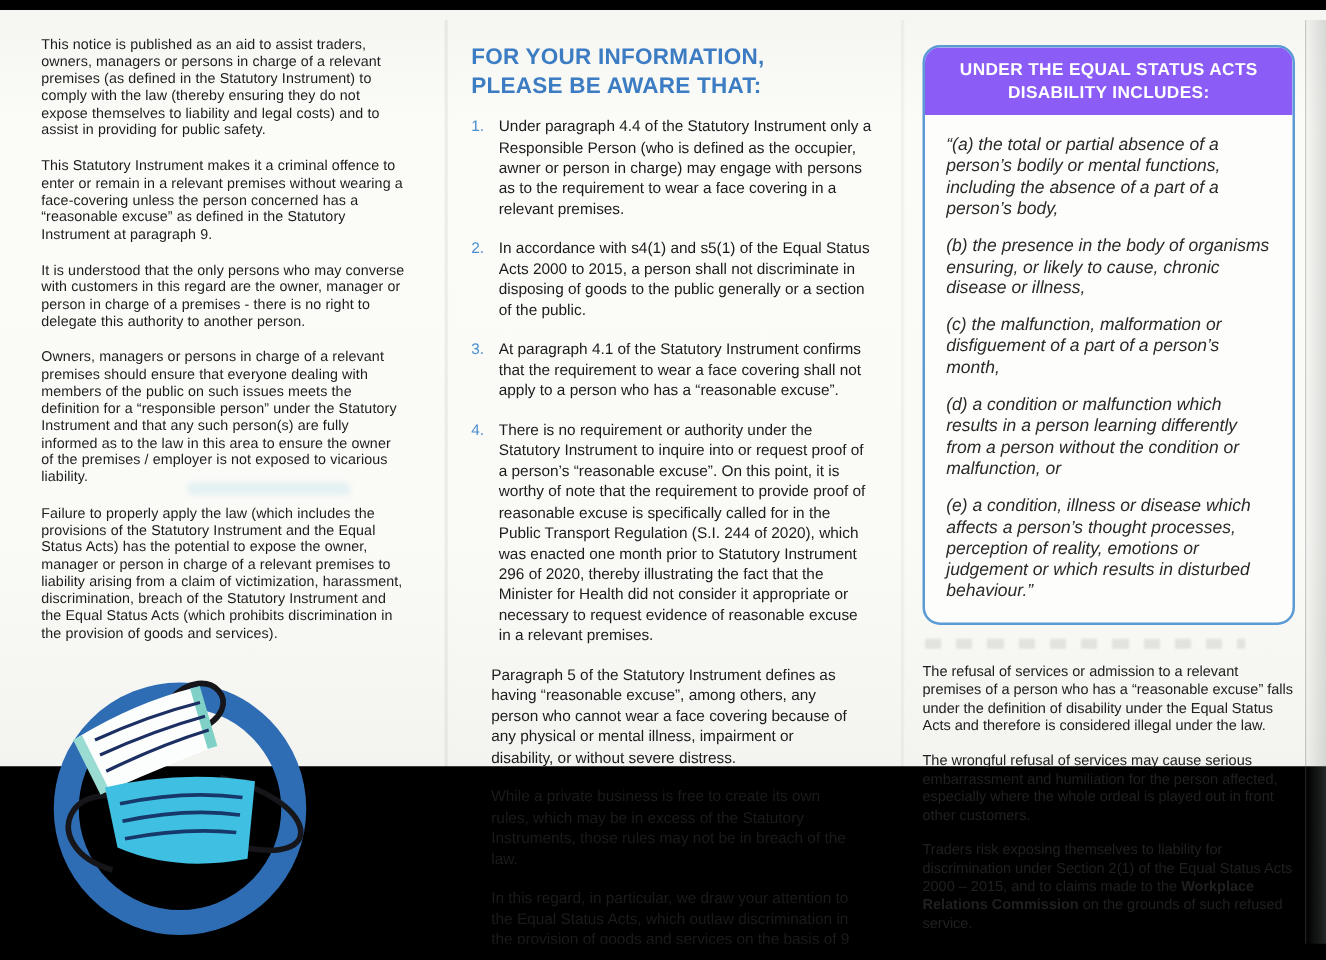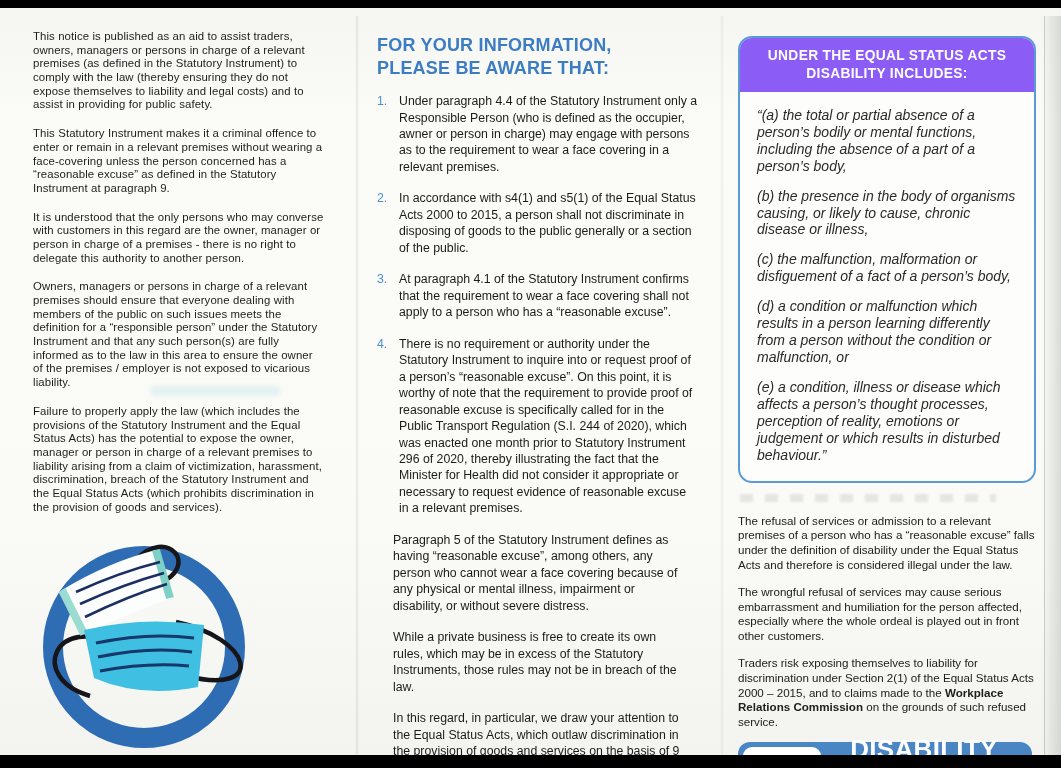--- a/index.html
+++ b/index.html
@@ -3,21 +3,21 @@
 <meta charset="utf-8">
 <style>
   html,body{margin:0;padding:0;}
   body{
     width:1061px;height:768px;overflow:hidden;position:relative;
     background:#000;
     font-family:"Liberation Sans",sans-serif;
     -webkit-font-smoothing:antialiased;
   }
   .page{
-    position:absolute;left:0;top:8px;width:1061px;height:747px;
+    position:absolute;left:0;top:8px;width:1061px;height:605px;
     background:linear-gradient(180deg,#f5f5f2 0%,#fbfbf8 15%,#fafaf7 70%,#f3f3ef 100%);
   }
   .bar{position:absolute;left:0;width:100%;background:#000;}
   .bar-top{top:0;height:8px;}
   .bar-bottom{bottom:0;height:13px;}
   .edge-right{
     position:absolute;right:0;top:8px;height:747px;width:16px;
     background:linear-gradient(90deg,rgba(0,0,0,0.02),rgba(130,140,132,0.28));
     border-left:1px solid rgba(0,0,0,0.07);
   }
@@ -139,22 +139,22 @@
     <p class="plain">Paragraph 5 of the Statutory Instrument defines as having “reasonable excuse”, among others, any person who cannot wear a face covering because of any physical or mental illness, impairment or disability, or without severe distress.</p>
     <p class="plain">While a private business is free to create its own rules, which may be in excess of the Statutory Instruments, those rules may not be in breach of the law.</p>
     <p class="plain">In this regard, in particular, we draw your attention to the Equal Status Acts, which outlaw discrimination in the provision of goods and services on the basis of 9 protected grounds, which include disability.</p>
   </div>
 
   <div class="col-right">
     <div class="dis-box">
       <div class="dis-box-header">UNDER THE EQUAL STATUS ACTS DISABILITY INCLUDES:</div>
       <div class="dis-box-body">
         <p class="clause">“(a) the total or partial absence of a person’s bodily or mental functions, including the absence of a part of a person’s body,</p>
-        <p class="clause">(b) the presence in the body of organisms causing, or likely to cause, chronic disease or illness,</p>
-        <p class="clause">(c) the malfunction, malformation or disfiguement of a fact of a person’s body,</p>
+        <p class="clause">(b) the presence in the body of organisms ensuring, or likely to cause, chronic disease or illness,</p>
+        <p class="clause">(c) the malfunction, malformation or disfiguement of a part of a person’s month,</p>
         <p class="clause">(d) a condition or malfunction which results in a person learning differently from a person without the condition or malfunction, or</p>
         <p class="clause">(e) a condition, illness or disease which affects a person’s thought processes, perception of reality, emotions or judgement or which results in disturbed behaviour.”</p>
       </div>
     </div>
 
     <div class="smudge"></div>
 
     <p class="rp">The refusal of services or admission to a relevant premises of a person who has a “reasonable excuse” falls under the definition of disability under the Equal Status Acts and therefore is considered illegal under the law.</p>
     <p class="rp">The wrongful refusal of services may cause serious embarrassment and humiliation for the person affected, especially where the whole ordeal is played out in front other customers.</p>
     <p class="rp"><span>Traders risk exposing themselves to liability for discrimination under Section 2(1) of the Equal Status Acts 2000 – 2015, and to claims made to the </span><span class="bold">Workplace Relations Commission</span><span> on the grounds of such refused service.</span></p>

